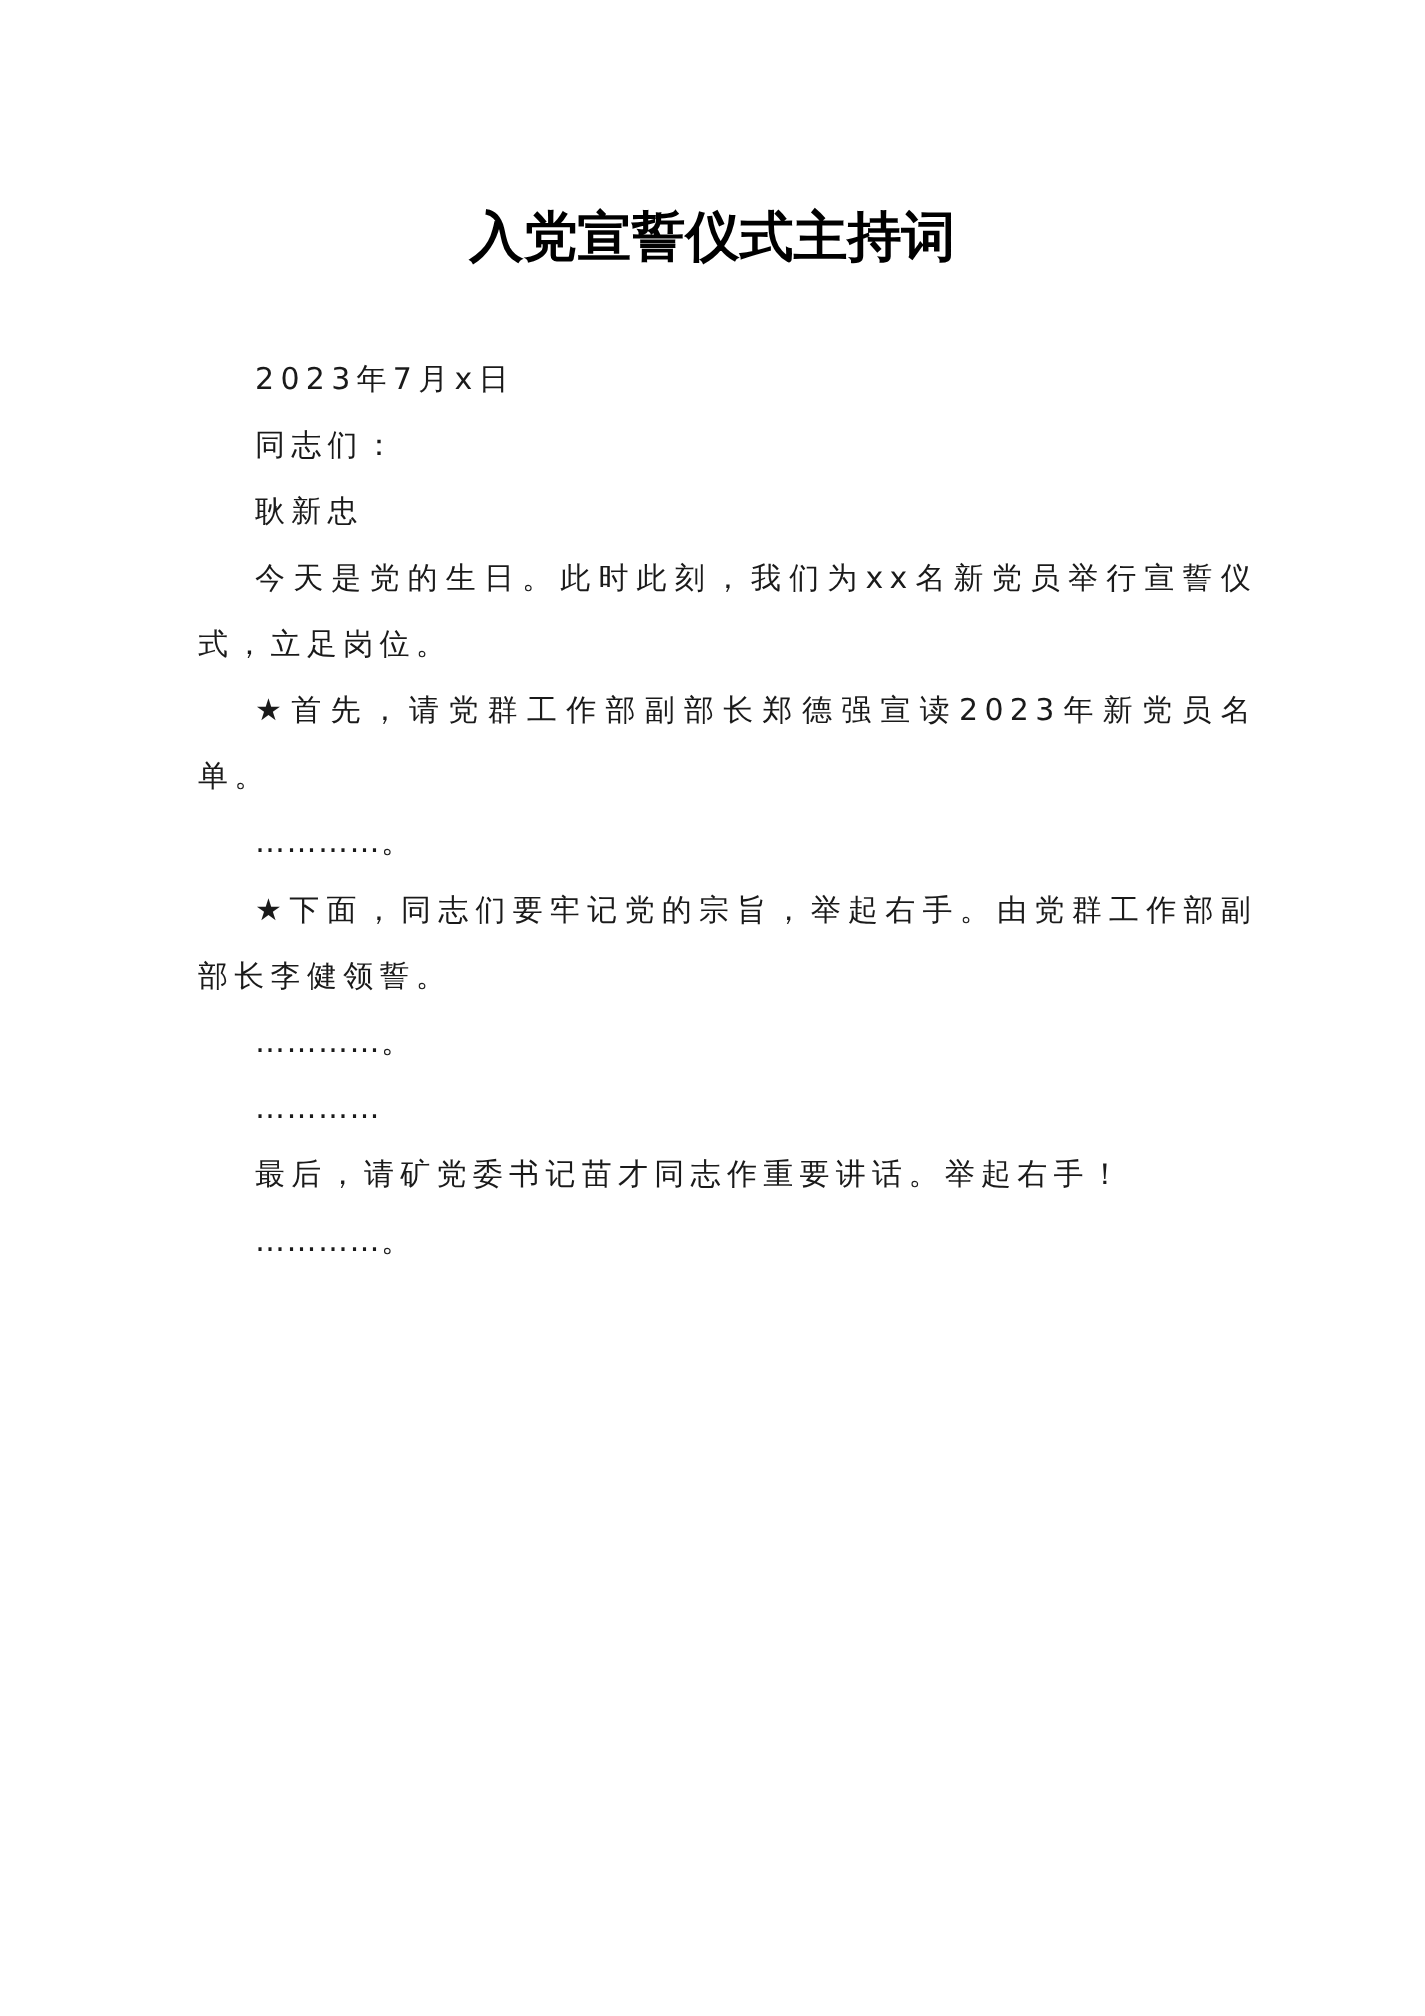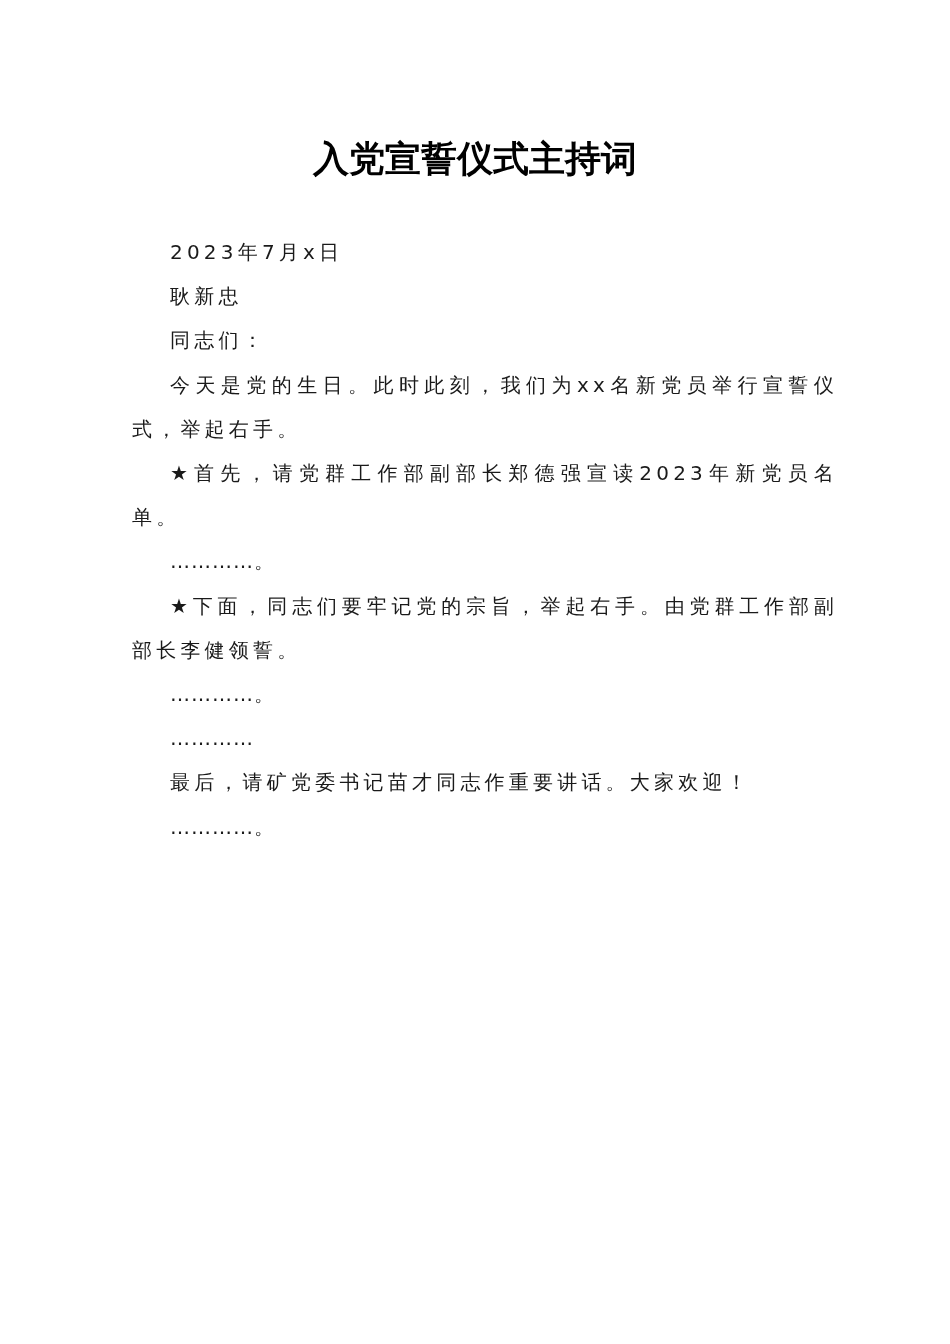--- a/index.html
+++ b/index.html
@@ -58,24 +58,24 @@
     }
   </style>
 </head>
 <body>
 
 <div class="page">
   <div class="title">入党宣誓仪式主持词</div>
 
   <div class="body">
     <p class="para">2023年7月x日</p>
+    <p class="para">同志们：</p>
     <p class="para">耿新忠</p>
-    <p class="para">同志们：</p>
-    <p class="para">今天是党的生日。此时此刻，我们为xx名新党员举行宣誓仪式，举起右手。</p>
+    <p class="para">今天是党的生日。此时此刻，我们为xx名新党员举行宣誓仪式，立足岗位。</p>
     <p class="para">★首先，请党群工作部副部长郑德强宣读2023年新党员名单。</p>
     <p class="para noindent-dots">…………。</p>
     <p class="para">★下面，同志们要牢记党的宗旨，举起右手。由党群工作部副部长李健领誓。</p>
     <p class="para noindent-dots">…………。</p>
     <p class="para noindent-dots">…………</p>
-    <p class="para">最后，请矿党委书记苗才同志作重要讲话。大家欢迎！</p>
+    <p class="para">最后，请矿党委书记苗才同志作重要讲话。举起右手！</p>
     <p class="para noindent-dots">…………。</p>
   </div>
 </div>
 
 </body></html>

